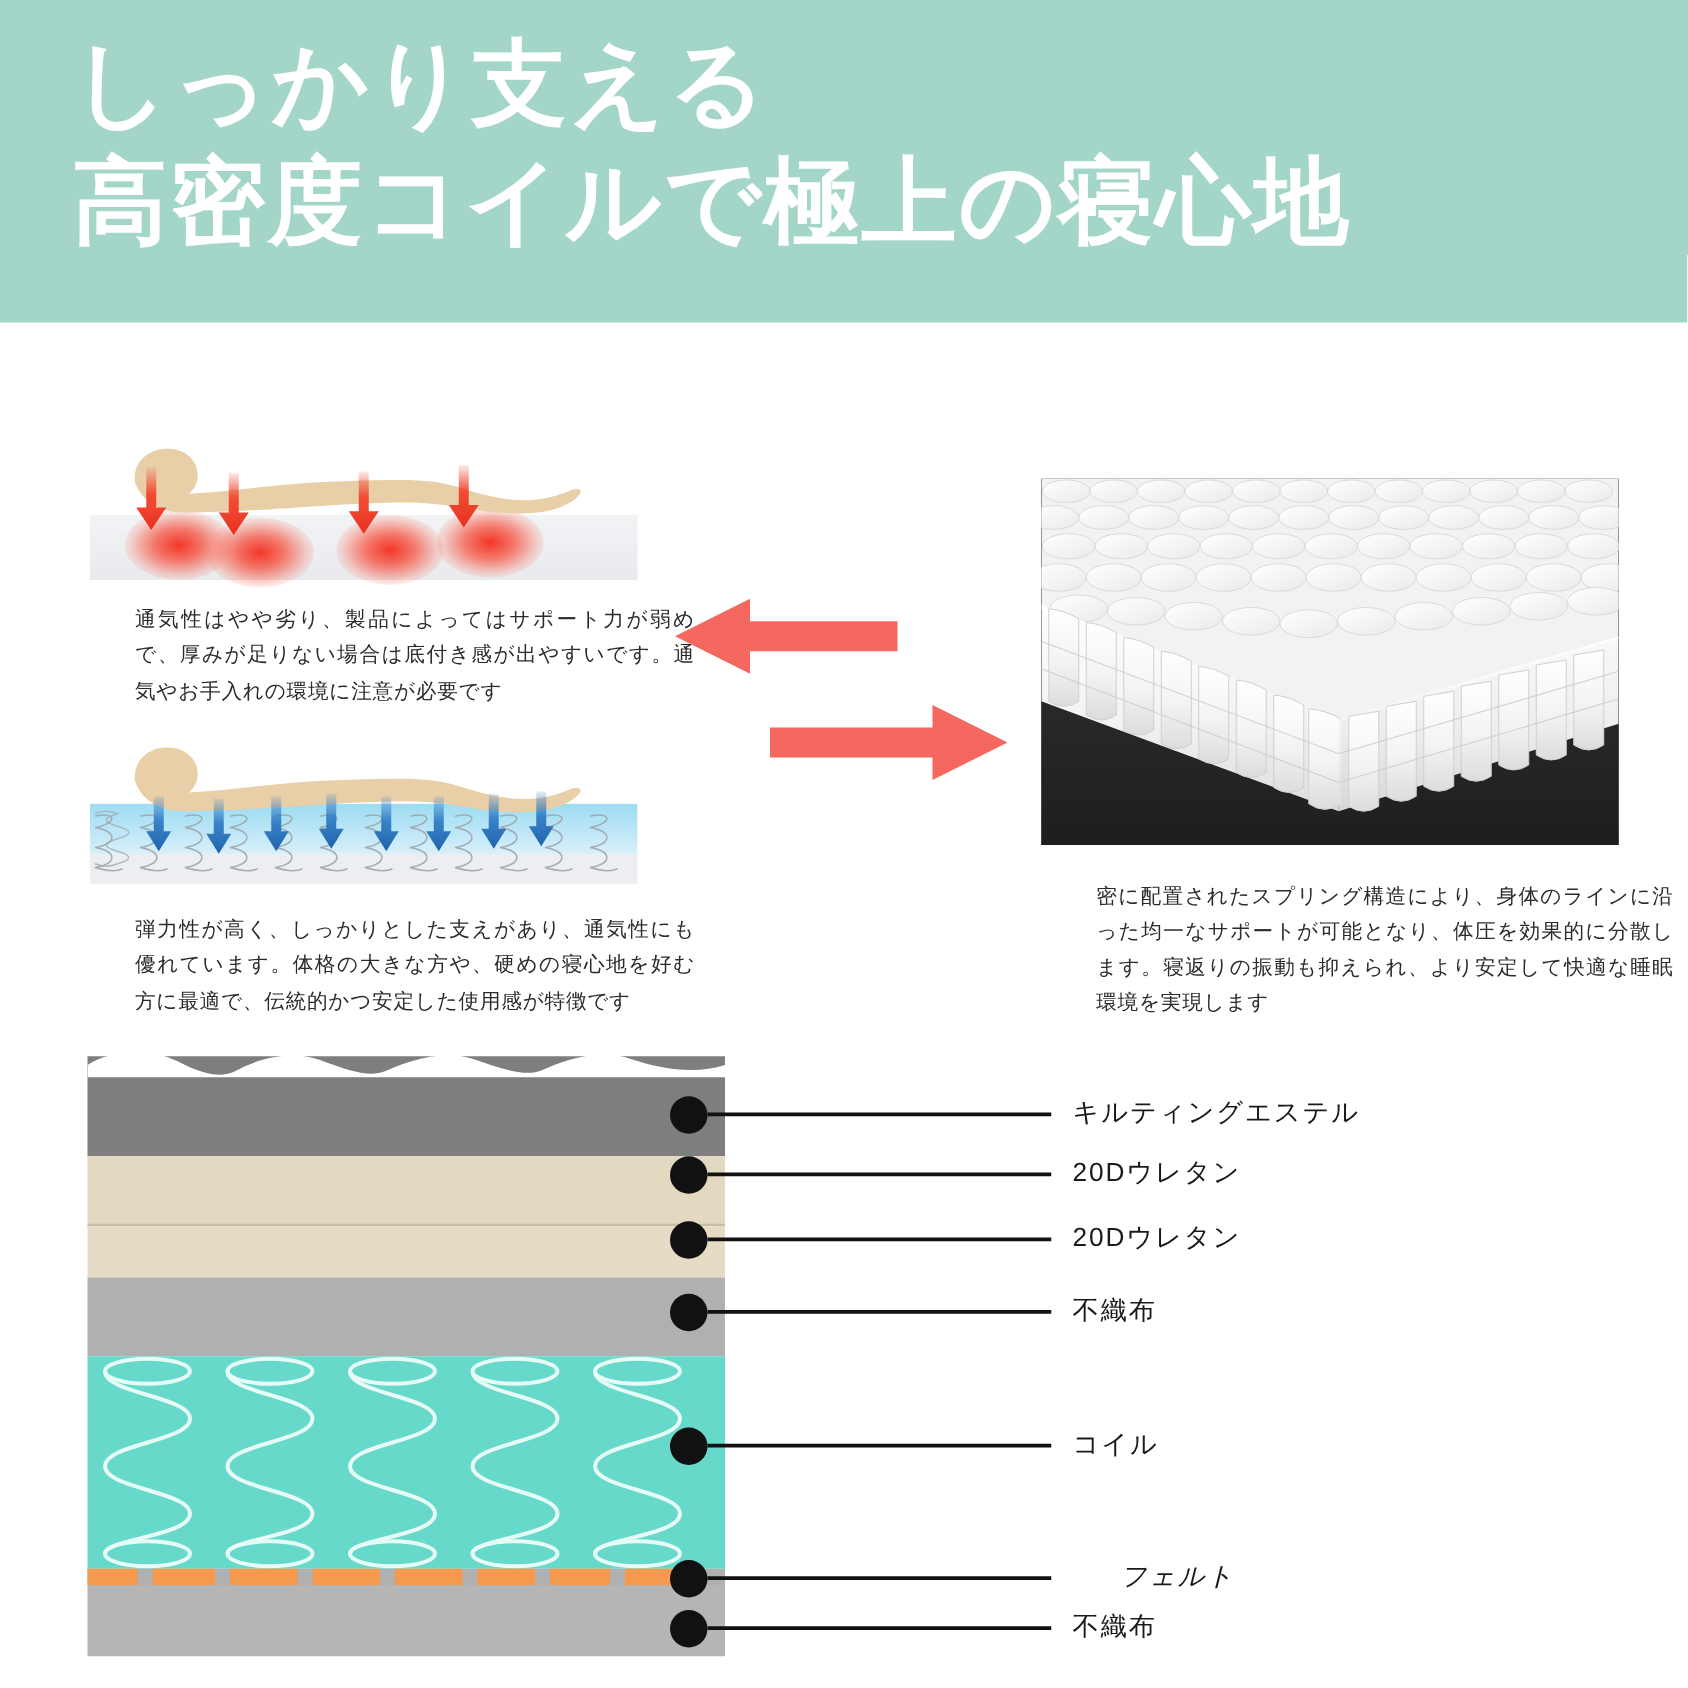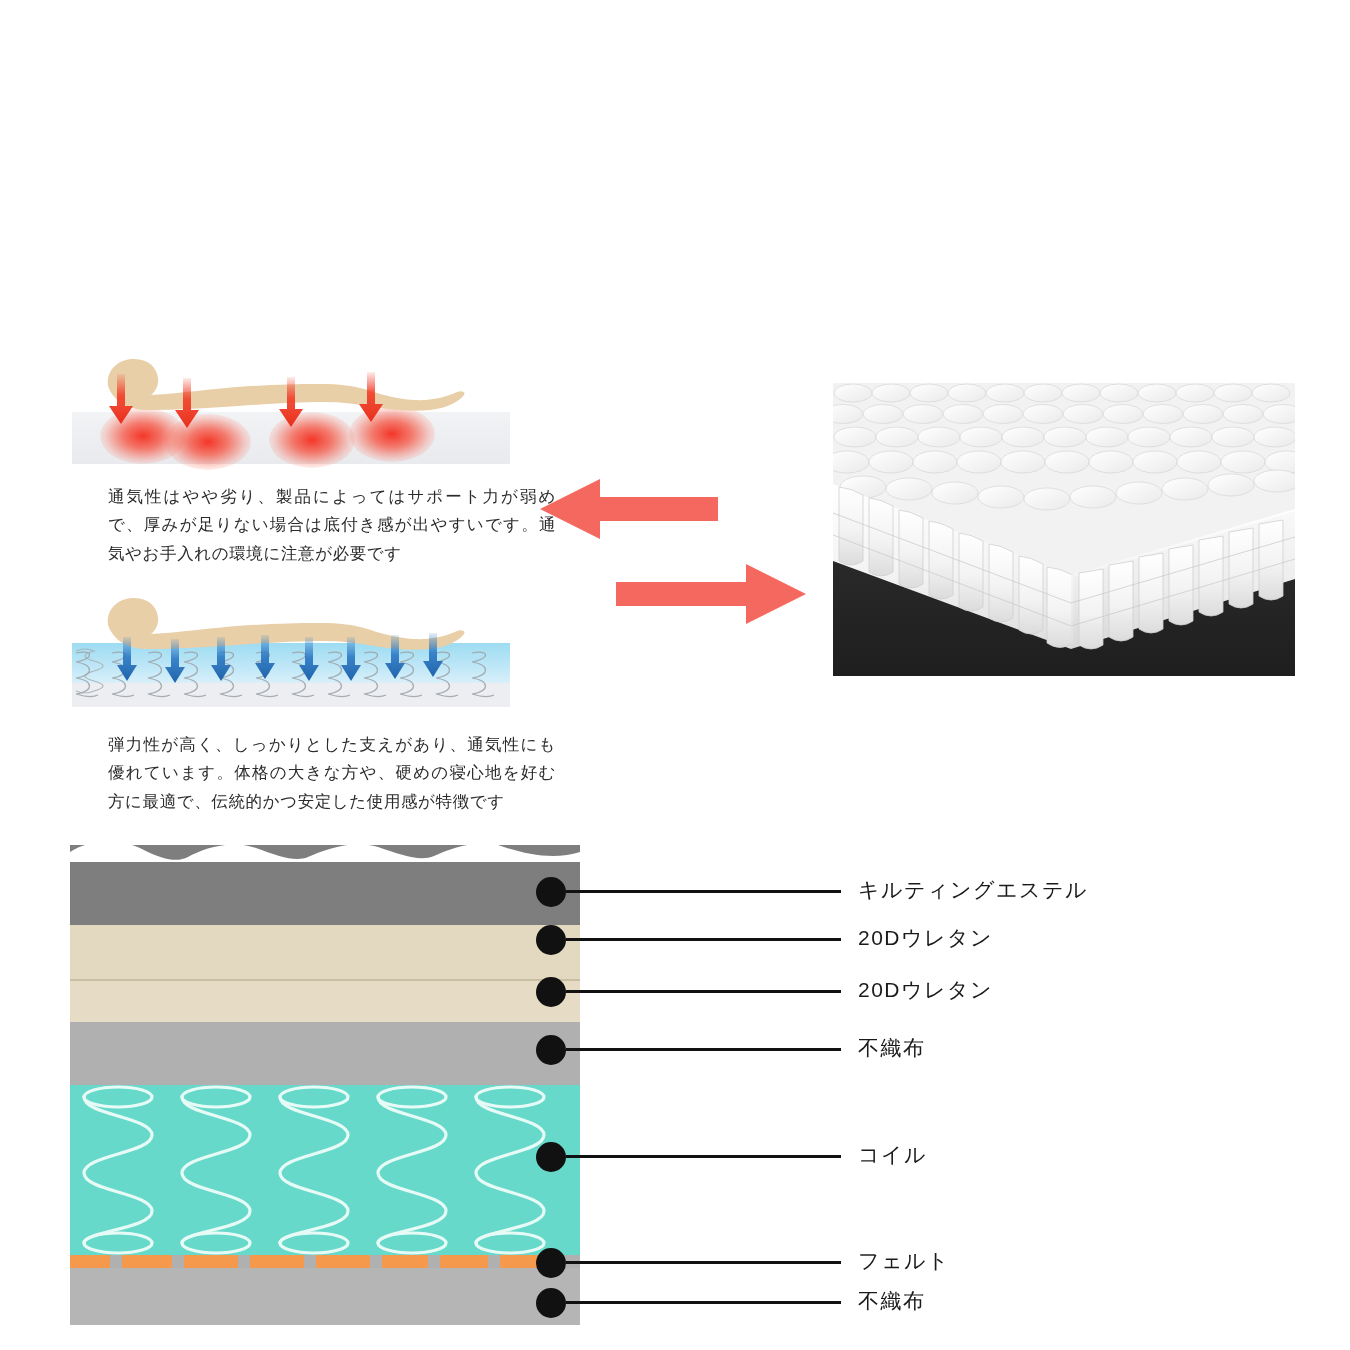--- a/index.html
+++ b/index.html
@@ -115,20 +115,26 @@
     letter-spacing:1.5px;
     white-space:nowrap;
     text-align:center;
   }
 </style>
 </head>
 <body>
 
 <div class="page">
 
+  <div class="header">
+    <div class="header-inner">
+      <div class="head-line head-line1">しっかり支える</div>
+      <div class="head-line head-line2">高密度コイルで極上の寝心地</div>
+    </div>
+  </div>
 
   <div class="illus foam-illus">
     <div class="foam-bed"></div>
 
     <div class="pressure-dot" style="left:38px;top:78px;"></div>
     <div class="pressure-dot" style="left:103px;top:84px;"></div>
     <div class="pressure-dot" style="left:207px;top:82px;"></div>
     <div class="pressure-dot" style="left:287px;top:76px;"></div>
 
     <svg class="body-shape" viewBox="0 0 452 140">
@@ -356,20 +362,21 @@
         <path d="M0,130 L238,220"></path>
           <path d="M0,152 L238,243"></path>
         <path d="M238,220 L462,154"></path>
           <path d="M238,243 L462,176"></path>
       </g>
     </svg>
   </div>
 
   <div class="caption cap-foam">通気性はやや劣り、製品によってはサポート力が弱めで、厚みが足りない場合は底付き感が出やすいです。通気やお手入れの環境に注意が必要です</div>
   <div class="caption cap-spring">弾力性が高く、しっかりとした支えがあり、通気性にも優れています。体格の大きな方や、硬めの寝心地を好む方に最適で、伝統的かつ安定した使用感が特徴です</div>
+  <div class="caption cap-photo">密に配置されたスプリング構造により、身体のラインに沿った均一なサポートが可能となり、体圧を効果的に分散します。寝返りの振動も抑えられ、より安定して快適な睡眠環境を実現します</div>
 
   <div class="xsec">
 
     <div class="layer l-quilt"></div>
     <svg class="scallop" viewBox="0 0 510 22" preserveAspectRatio="none">
       <path d="M0,22 L0,12 C18,0 50,-2 72,9 C95,21 108,22 118,17 C132,9 160,-1 186,8
                C210,17 226,22 238,17 C254,10 282,-1 308,7 C332,15 350,22 364,16
                C380,9 408,-2 434,7 C458,15 486,20 510,12 L510,22 Z" fill="#ffffff"></path>
     </svg>
 
@@ -450,21 +457,21 @@
 
   <div class="callout">
     <div class="dot" style="left:536px;top:1142px;"></div>
     <div class="leader" style="left:566px;top:1155px;width:275px;"></div>
     <div class="cl-label" style="left:858px;top:1141px;font-family:Liberation Serif, serif;">コイル</div>
   </div>
 
   <div class="callout">
     <div class="dot" style="left:536px;top:1248px;"></div>
     <div class="leader" style="left:566px;top:1261px;width:275px;"></div>
-    <div class="cl-label" style="left:858px;top:1247px;">フェルト</div>
+    <div class="cl-label" style="left:896px;top:1247px;font-style:italic;">フェルト</div>
   </div>
 
   <div class="callout">
     <div class="dot" style="left:536px;top:1288px;"></div>
     <div class="leader" style="left:566px;top:1301px;width:275px;"></div>
     <div class="cl-label" style="left:858px;top:1287px;">不織布</div>
   </div>
 
 </div>
 

